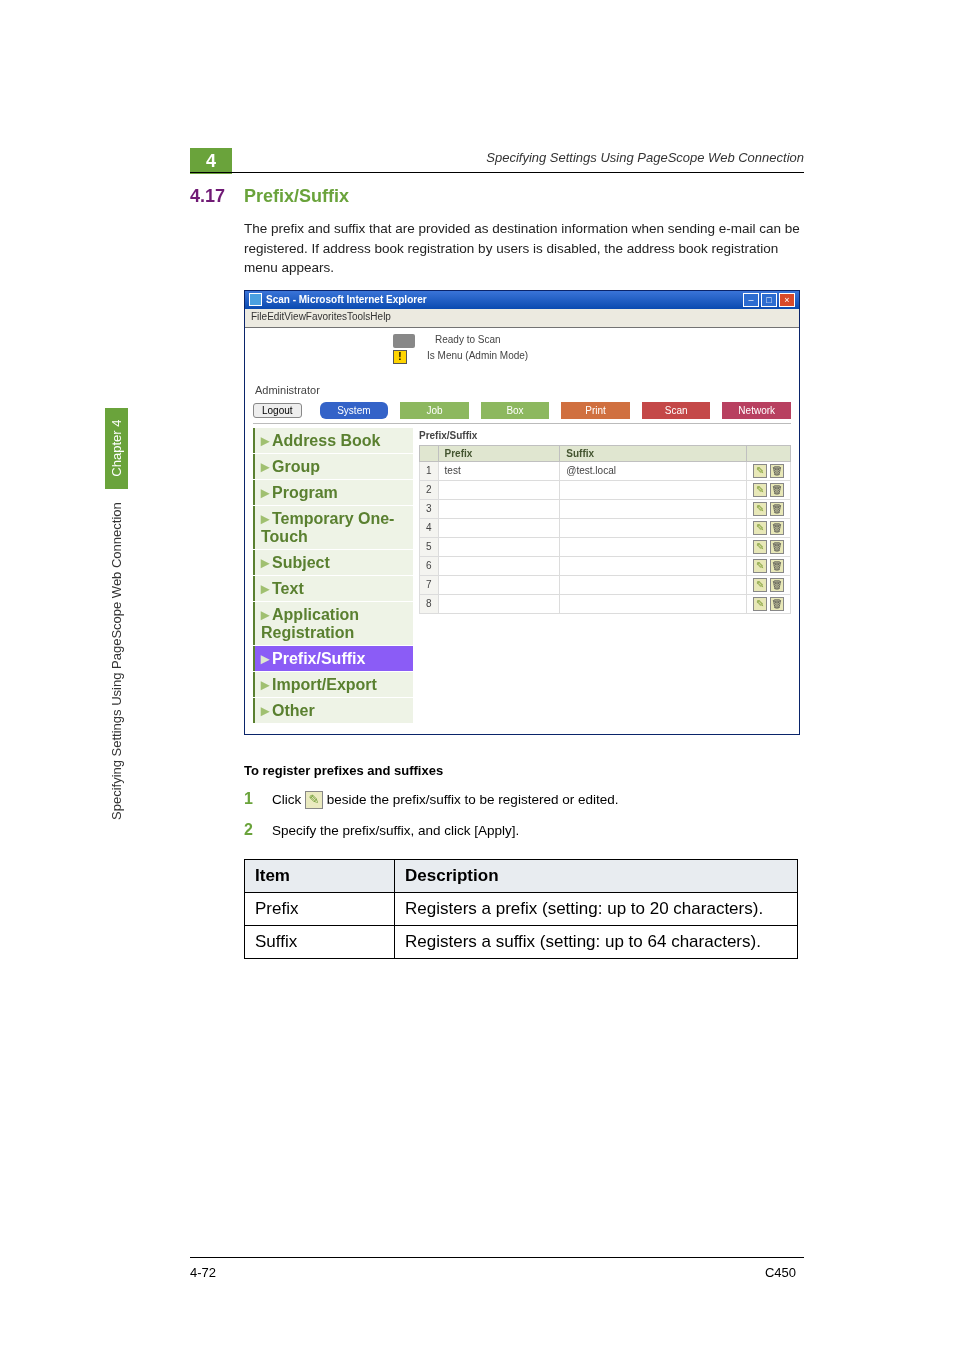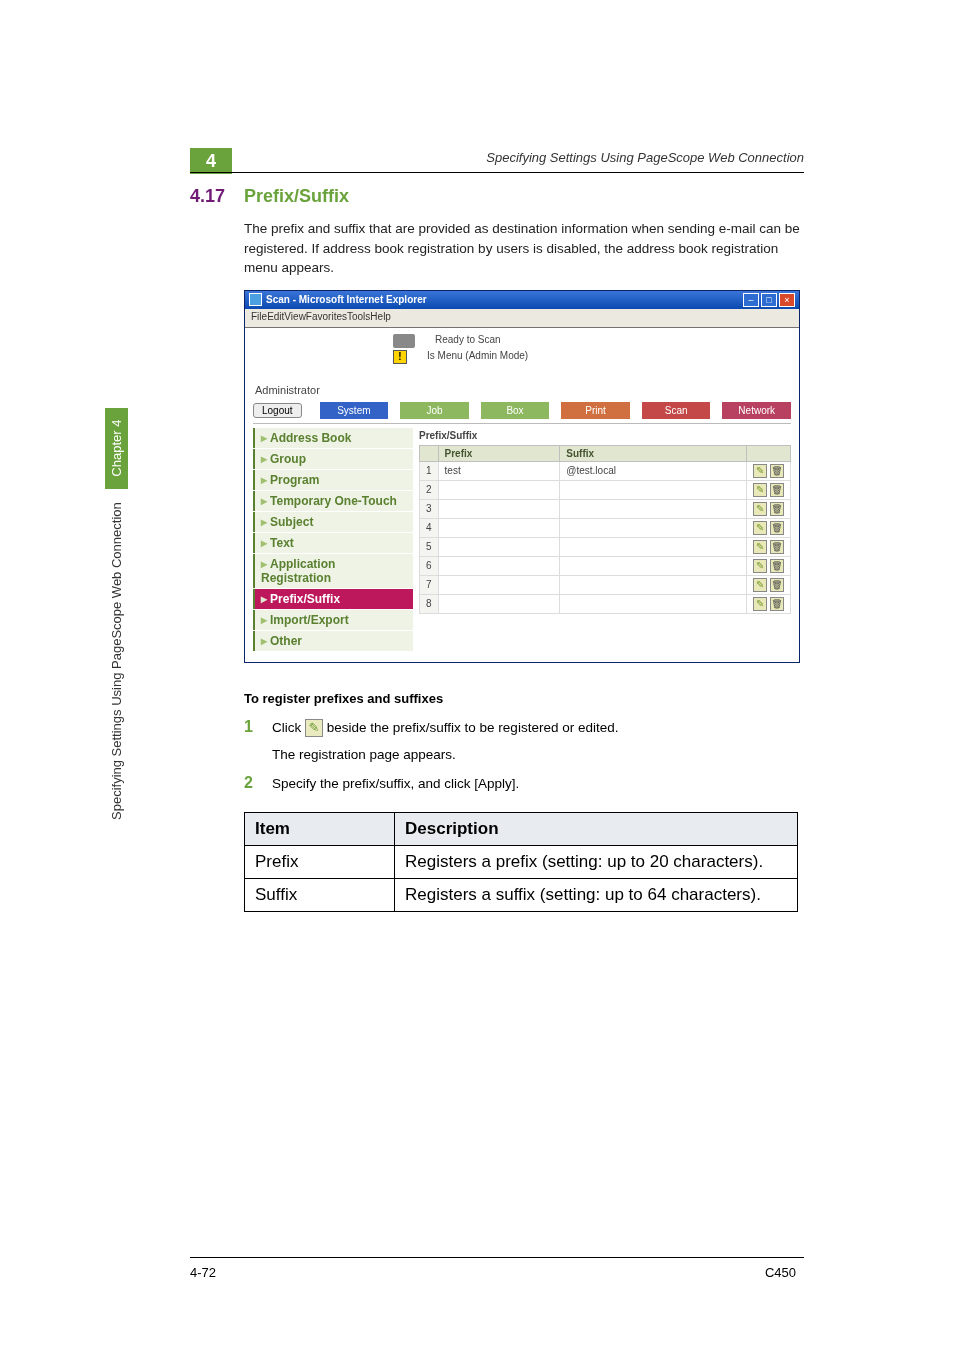--- a/index.html
+++ b/index.html
@@ -129,41 +129,41 @@
     margin: 2px 0 2px 140px;
   }
   .printer-icon { width: 22px; height: 14px; background: #888; border-radius: 2px; }
   .caution-icon { width: 14px; height: 14px; display:inline-flex; align-items:center; justify-content:center; background:#ffd400; color:#000; font-size:10px; font-weight:bold; border:1px solid #555; }
   .status-text { font-size: 10px; color: #444; }
   .admin-label { font-size: 11px; color: #444; margin: 20px 0 6px 2px; }
   
   .tabs-row { display: flex; align-items: center; gap: 12px; margin-bottom: 4px; }
   .logout-btn { background:#eee; border:1px solid #888; padding:1px 8px; font-size:10px; border-radius:3px; margin-right:6px; }
   .tab { display:inline-block; padding:3px 0; width:74px; text-align:center; font-size:10px; color:#fff; }
-  .tab.system { background:#3463c8; }
+  .tab.system { background:#3463c8;border-radius:6px; }
   .tab.job { background:#8db85f; color:#fff; }
   .tab.box { background:#8db85f; }
   .tab.print { background:#d07040; }
   .tab.scan { background:#c44848; }
   .tab.network { background:#b84060; }
   .tabs-rule { height:1px; background:#bbb; margin-bottom:4px; }
   
   .panel-row { display:flex; gap:6px; }
   .sidebar { width:160px; }
   .sidebar-item {
     display:block;
     background:#eef3e6;
     color:#5a8030;
-    font-size:12px;
+    font-size:16px;
     font-weight:bold;
     padding:3px 6px;
     border-left:2px solid #5a8030;
     margin-bottom:1px;
   }
-  .sidebar-item.cur { background:#be185d; color:#fff; }
+  .sidebar-item.cur { background:#8b5cf6; color:#fff; }
   .sidebar-item .arrow { color:#a0c070; margin-right:3px; }
   .sidebar-item.cur .arrow { color:#dfe8d0; }
   .right-panel { flex:1; }
   .panel-title { font-size:10px; font-weight:bold; color:#444; margin:2px 0 4px 0; }
   .grid {
     border-collapse: collapse;
     width: 100%;
     font-size: 10px;
   }
   .grid th { background:#e0e6d0; color:#445530; font-weight:bold; border:1px solid #c0c0c0; padding:2px 6px; text-align:left; }
@@ -356,21 +356,20 @@
   <div class="subhead">To register prefixes and suffixes</div>
 
   <div class="step-row">
     <div class="step-num">1</div>
     <div class="step-body">
       <span>Click </span>
       <span class="inline-pencil">✎</span>
       <span> beside the prefix/suffix to be registered or edited.</span>
     </div>
   </div>
-  <div class="step-sub">The registration page appears.</div>
 
   <div class="step-row">
     <div class="step-num">2</div>
     <div class="step-body">Specify the prefix/suffix, and click [Apply].</div>
   </div>
 
   <table class="desc-table">
     <tbody>
         <tr>
       <th>Item</th>

